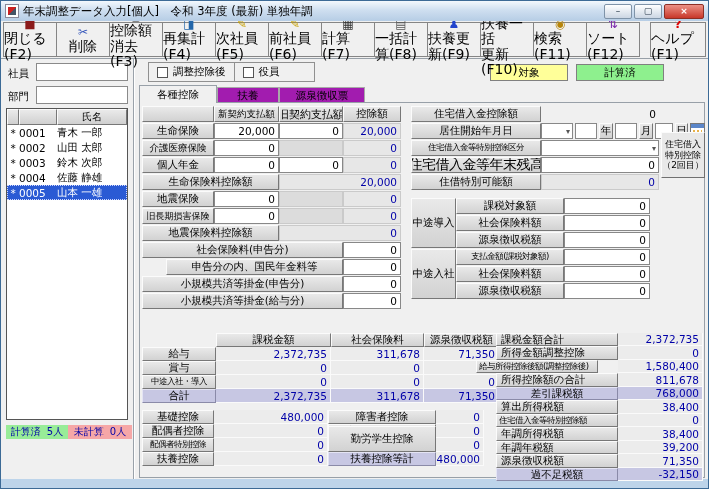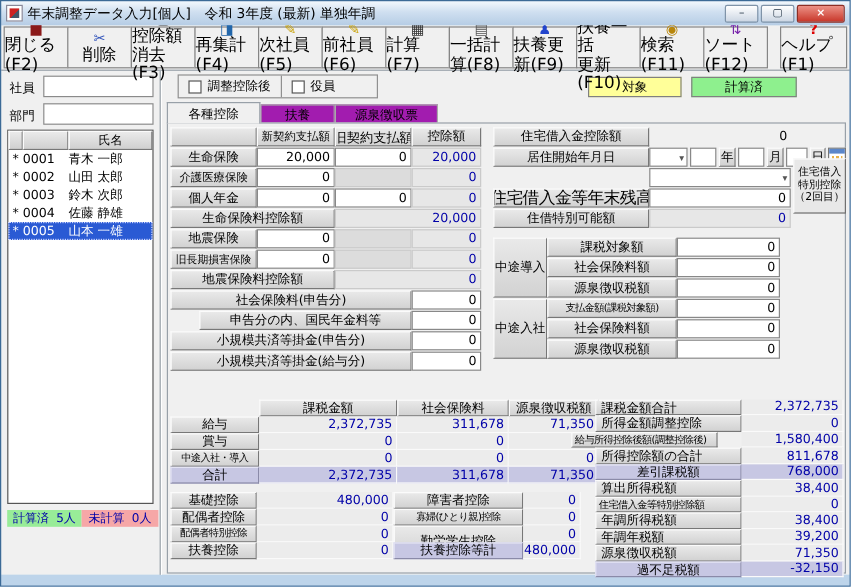--- a/index.html
+++ b/index.html
@@ -256,20 +256,21 @@
       <span>▾</span>
     </div>
   <div class="c ed" style="left:435px;top:20px;width:22px"></div>
   <div class="c lb" style="left:459px;top:20px;width:14px">年</div>
   <div class="c ed" style="left:475px;top:20px;width:22px"></div>
   <div class="c lb" style="left:499px;top:20px;width:14px">月</div>
   <div class="c ed" style="left:515px;top:20px;width:18px"></div>
   <div class="c lb" style="left:535px;top:20px;width:13px">日</div>
   <div class="calicon" style="left:550px;top:20px"></div>
 
+  <div class="c lb sm" style="left:271px;top:37px;width:130px">住宅借入金等特別控除区分</div>
   <div class="c combo" style="left:401px;top:37px;width:118px">
       <span>▾</span>
     </div>
 
   <div class="c lb sm" style="left:271px;top:54px;width:130px;font-size:14px">住宅借入金等年末残高</div>
   <div class="c ed" style="left:401px;top:54px;width:118px">0</div>
 
   <div class="c lb" style="left:271px;top:71px;width:130px">住借特別可能額</div>
   <div class="c cv" style="left:401px;top:71px;width:118px">0</div>
 
@@ -322,21 +323,21 @@
   <div class="c lb" style="left:188px;top:307px;width:108px;height:14px">障害者控除</div>
   <div class="c fl" style="left:296px;top:307px;width:48px;height:14px">0</div>
 
   <div class="c lb" style="left:2px;top:321px;width:72px;height:14px">配偶者控除</div>
   <div class="c fl" style="left:74px;top:321px;width:114px;height:14px">0</div>
   <div class="c lb sm" style="left:188px;top:321px;width:108px;height:14px">寡婦(ひとり親)控除</div>
   <div class="c fl" style="left:296px;top:321px;width:48px;height:14px">0</div>
 
   <div class="c lb sm" style="left:2px;top:335px;width:72px;height:14px">配偶者特別控除</div>
   <div class="c fl" style="left:74px;top:335px;width:114px;height:14px">0</div>
-  <div class="c lb" style="left:188px;top:335px;width:108px;height:26px">勤労学生控除</div>
+  <div class="c lb" style="left:188px;top:323px;width:108px;height:26px">勤労学生控除</div>
   <div class="c fl" style="left:296px;top:335px;width:48px;height:14px">0</div>
 
   <div class="c lb" style="left:2px;top:349px;width:72px;height:14px">扶養控除</div>
   <div class="c fl" style="left:74px;top:349px;width:114px;height:14px">0</div>
   <div class="c lbhl" style="left:188px;top:349px;width:108px;height:14px">扶養控除等計</div>
   <div class="c fl" style="left:296px;top:349px;width:48px;height:14px">480,000</div>
 
   <div class="c lb" style="left:356px;top:230px;width:122px;height:13px;justify-content:flex-start;padding-left:4px">課税金額合計</div>
   <div class="c fl" style="left:478px;top:230px;width:85px;height:13px">2,372,735</div>
   <div class="c lb" style="left:356px;top:243px;width:122px;height:14px;justify-content:flex-start;padding-left:4px">所得金額調整控除</div>

